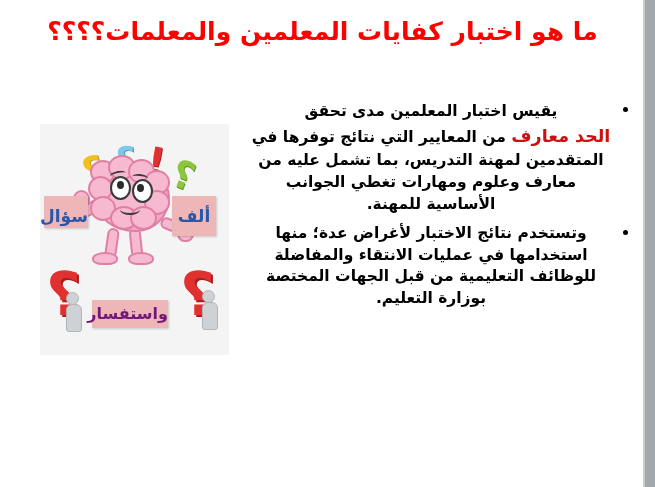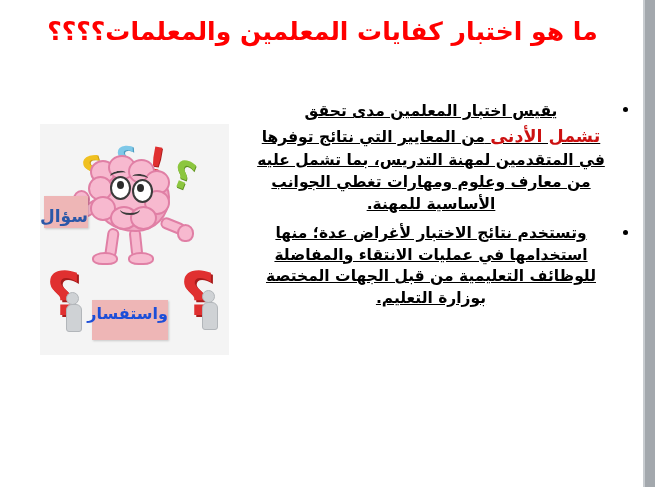--- a/index.html
+++ b/index.html
@@ -182,34 +182,33 @@
   }
   .label-sual {
     left: 4px; top: 72px; width: 44px; height: 32px;
     line-height: 40px; font-size: 17px; color: #2a57a8;
   }
   .label-alef {
     left: 132px; top: 72px; width: 44px; height: 40px;
     line-height: 40px; font-size: 17px; color: #2a57a8;
   }
   .label-istifsar {
-    left: 52px; top: 176px; width: 76px; height: 40px;
-    line-height: 28px; font-size: 16px; color: #1d4ed8;
+    left: 52px; top: 176px; width: 76px; height: 28px;
+    line-height: 28px; font-size: 16px; color: #701a75;
   }
 
   
   .body-area {
     position: absolute;
     left: 250px;
     top: 100px;
     width: 362px;
     direction: rtl;
     text-align: center;
     font-family: "DejaVu Sans", "Liberation Sans", sans-serif;
-    text-decoration: underline;
   }
   .bullet-row {
     position: relative;
     margin-bottom: 2px;
   }
   .bullet-dot {
     position: absolute;
     right: -16px;
     top: 7px;
     width: 5px;
@@ -288,31 +287,32 @@
 
       <div class="brow brow-l"></div>
       <div class="brow brow-r"></div>
       <div class="eye eye-l"></div>
       <div class="eye eye-r"></div>
       <div class="pupil pupil-l"></div>
       <div class="pupil pupil-r"></div>
       <div class="mouth"></div>
 
       <div class="pic-label label-sual">سؤال</div>
+      <div class="pic-label label-alef">ألف</div>
       <div class="pic-label label-istifsar">واستفسار</div>
     </div>
   </div>
 
   <div class="body-area">
 
     <div class="bullet-row">
       <span class="bullet-dot"></span>
       <p class="para">
         <span class="lead-line">يقيس اختبار المعلمين مدى تحقق</span>
-        <span class="hi-red">تشمل الأدنى</span>
+        <span class="hi-red">الحد معارف</span>
         <span>من المعايير التي نتائج توفرها في المتقدمين لمهنة التدريس، بما تشمل عليه من معارف وعلوم ومهارات تغطي الجوانب الأساسية للمهنة.</span>
       </p>
     </div>
 
     <div class="bullet-row sp2">
       <span class="bullet-dot"></span>
       <p class="para second">وتستخدم نتائج الاختبار لأغراض عدة؛ منها استخدامها في عمليات الانتقاء والمفاضلة للوظائف التعليمية من قبل الجهات المختصة بوزارة التعليم.</p>
     </div>
 
   </div>

